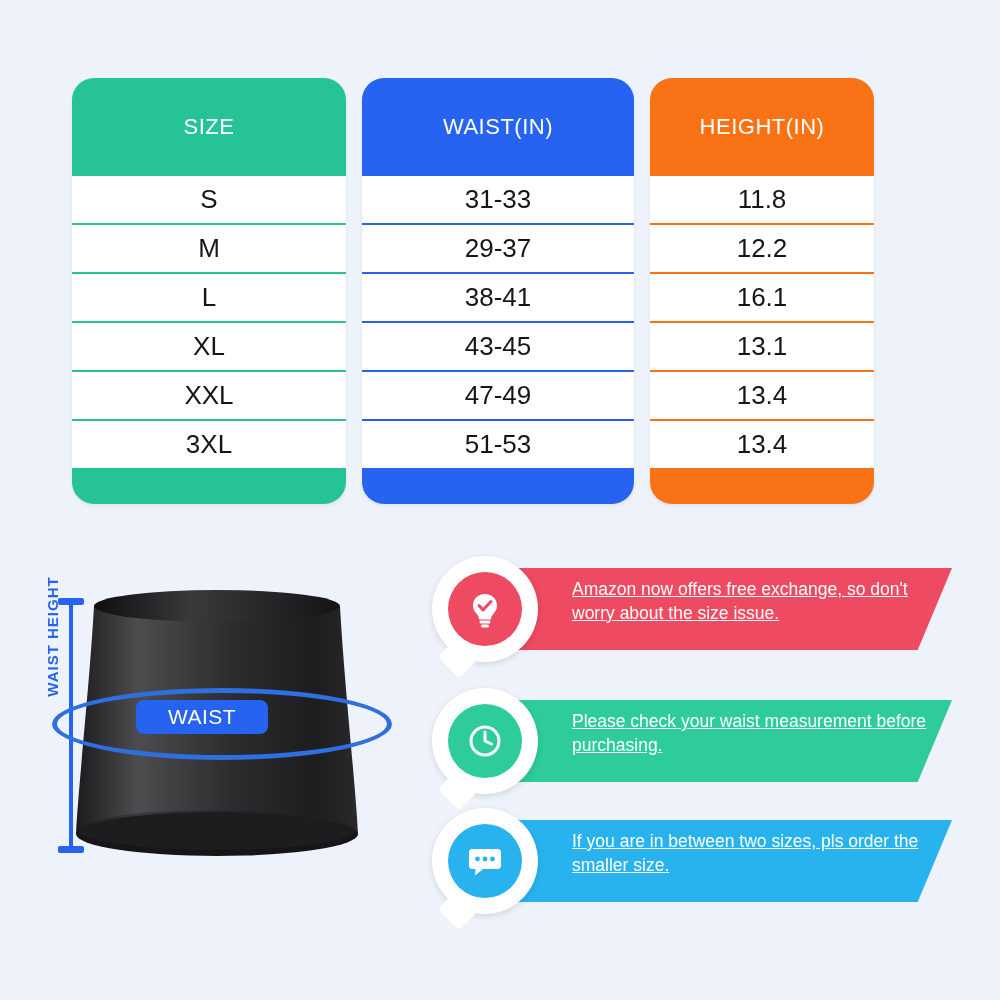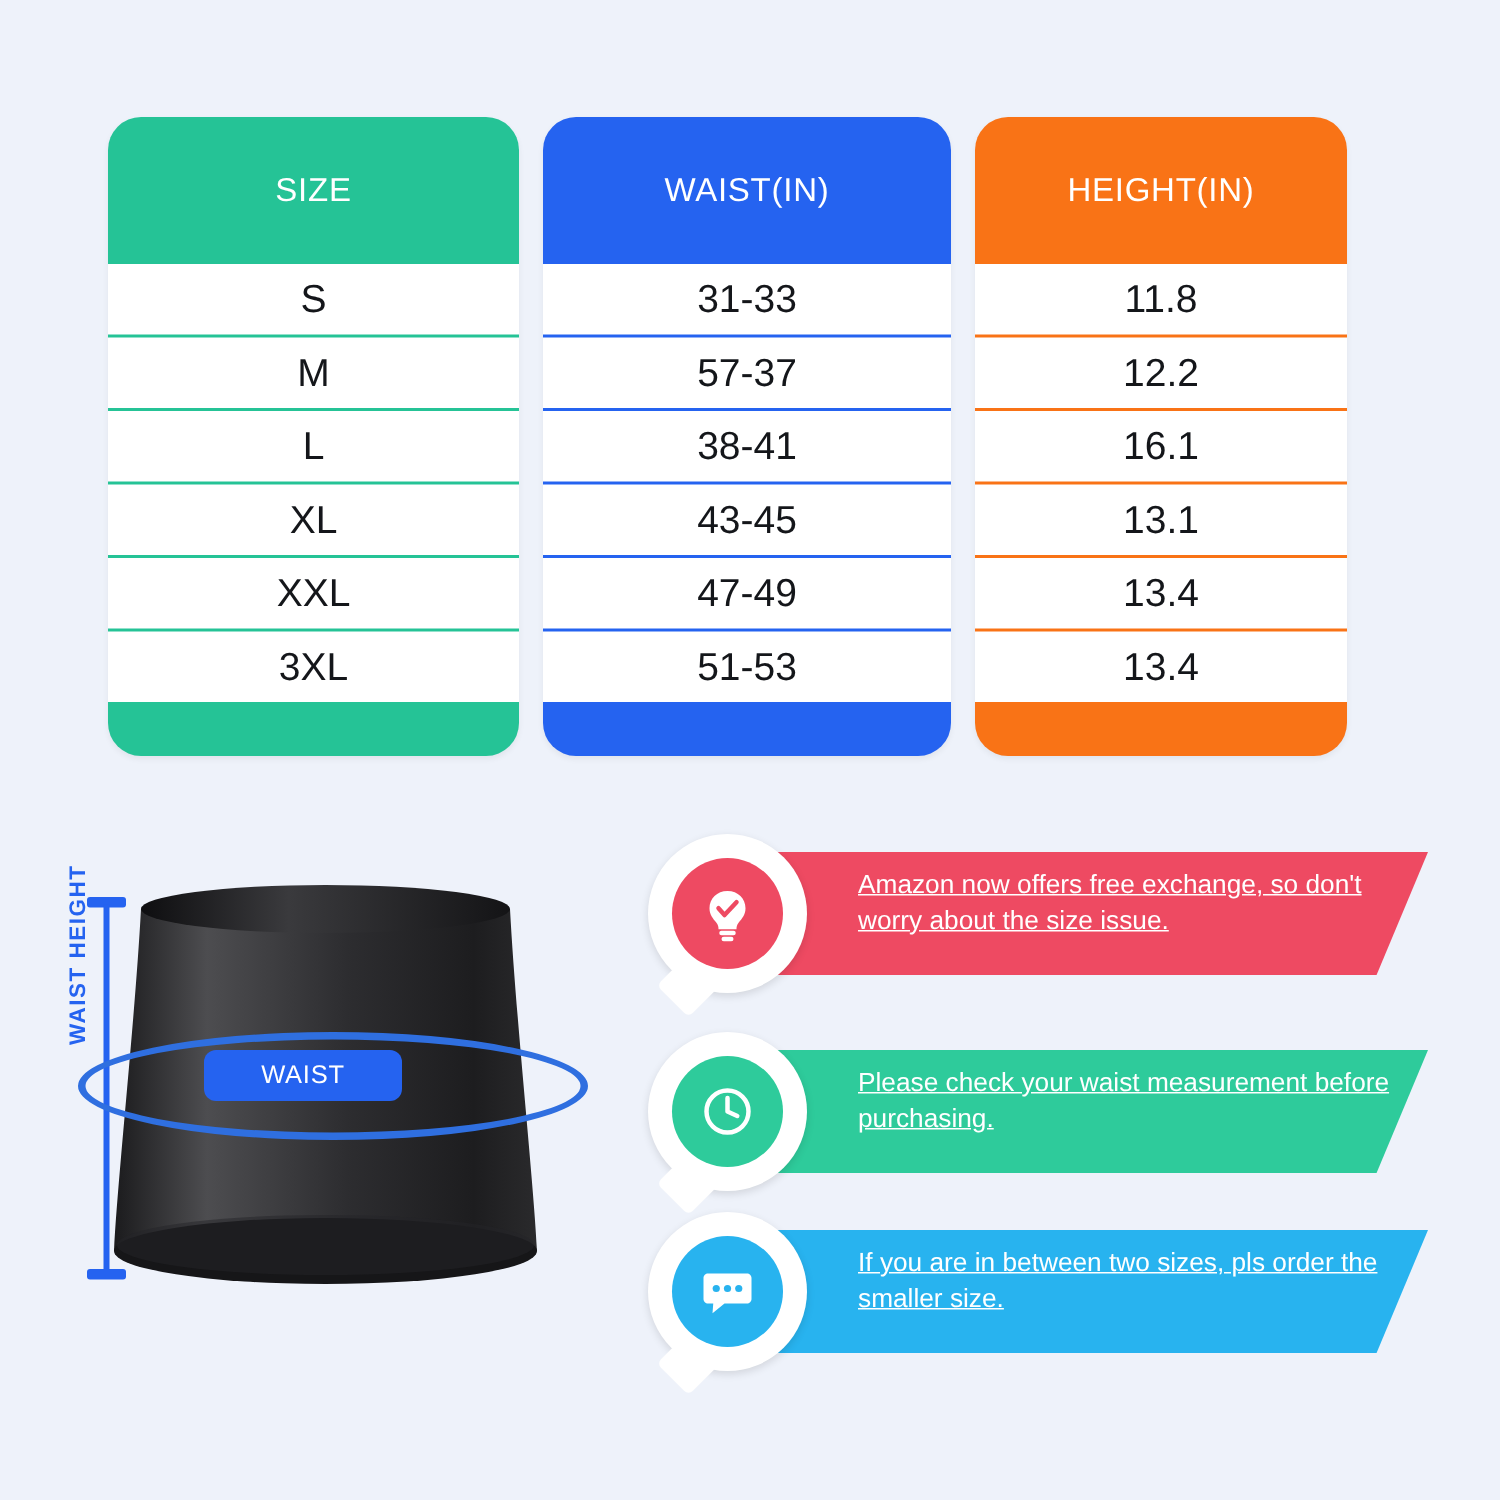--- a/index.html
+++ b/index.html
@@ -27,21 +27,21 @@
   }
   .chart-col {
     flex: 0 0 auto;
     border-radius: 22px;
     overflow: hidden;
     position: relative;
     box-shadow: 0 2px 4px rgba(0,0,0,0.06);
   }
   .col-size   { width: 274px; background: #25c396; }
   .col-waist  { width: 272px; background: #2563f0; }
-  .col-height { width: 248px; background: #f97316; text-align: right; }
+  .col-height { width: 224px; background: #f97316; text-align: right; }
 
   .chart-head {
     height: 98px;
     display: flex;
     align-items: center;
     justify-content: center;
     color: #ffffff;
     font-size: 22px;
     letter-spacing: 0.5px;
   }
@@ -128,21 +128,21 @@
     left: 112px;
     top: 130px;
     width: 132px;
     height: 34px;
     background: #2563f0;
     border-radius: 8px;
     display: flex;
     align-items: center;
     justify-content: center;
     color: #ffffff;
-    font-size: 17px;
+    font-size: 21px;
     letter-spacing: 0.5px;
   }
 
   
   #notes {
     position: absolute;
     left: 432px;
     top: 556px;
     width: 540px;
     height: 420px;
@@ -233,21 +233,21 @@
       <div class="chart-cell">XXL</div>
       <div class="chart-cell">3XL</div>
     </div>
     <div class="chart-foot"></div>
   </div>
 
   <div class="chart-col col-waist">
     <div class="chart-head">WAIST(IN)</div>
     <div class="chart-body">
       <div class="chart-cell">31-33</div>
-      <div class="chart-cell">57-37</div>
+      <div class="chart-cell">29-37</div>
       <div class="chart-cell">38-41</div>
       <div class="chart-cell">43-45</div>
       <div class="chart-cell">47-49</div>
       <div class="chart-cell">51-53</div>
     </div>
     <div class="chart-foot"></div>
   </div>
 
   <div class="chart-col col-height">
     <div class="chart-head">HEIGHT(IN)</div>

